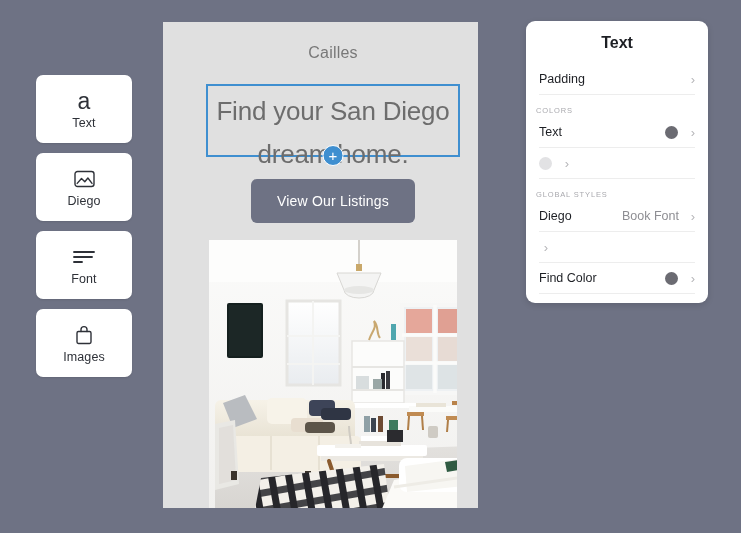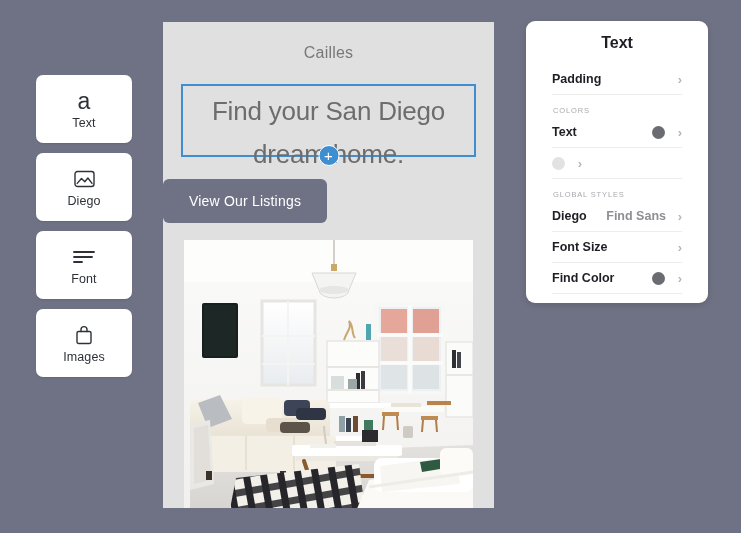--- a/index.html
+++ b/index.html
@@ -53,24 +53,25 @@
     line-height: 23px;
     color: #2e3138;
     font-family: "Liberation Sans", sans-serif;
   }
 
   
   #canvas {
     position: absolute;
     left: 163px;
     top: 22px;
-    width: 331px;
+    width: 290px;
     height: 486px;
     background: #e0e0e0;
     overflow: hidden;
+    padding-left: 25px;
   }
   #site-title {
     text-align: center;
     font-size: 16px;
     color: #787878;
     padding-top: 22px;
     letter-spacing: .2px;
   }
   #hero-selection {
     position: relative;
@@ -99,21 +100,21 @@
     background: #3f8fd0;
     color: #ffffff;
     font-size: 15px;
     line-height: 20px;
     text-align: center;
     cursor: pointer;
     border: 1.5px solid #ffffff;
     box-sizing: border-box;
   }
   #cta-wrap {
-    text-align: left;
+    text-align: center;
     margin-top: 22px;
   }
   #cta-button {
     display: inline-block;
     background: #6e7284;
     color: #ffffff;
     font-size: 14px;
     padding: 14px 26px;
     border-radius: 6px;
     cursor: pointer;
@@ -142,25 +143,24 @@
   #panel-title {
     text-align: center;
     font-size: 16px;
     font-weight: bold;
     color: #1d1f24;
     padding: 13px 0 12px 0;
   }
   .panel-row {
     display: flex;
     align-items: center;
-    margin: 0 26px;
+    margin: 0 13px;
     height: 30px;
     border-bottom: 1px solid #ededed;
     cursor: pointer;
-    font-weight: bold;
   }
   .panel-row.last { border-bottom: 1px solid #ededed; }
   .row-label {
     flex: 1;
     font-size: 12.5px;
     color: #1d1f24;
   }
   .row-value {
     font-size: 12.5px;
     color: #8e8e93;
@@ -176,21 +176,21 @@
     width: 9px;
     color: #b6b6b9;
     font-size: 13px;
     text-align: right;
     line-height: 1;
   }
   .section-head {
     font-size: 7.5px;
     color: #a9a9ae;
     letter-spacing: .85px;
-    margin: 11px 13px 2px 27px;
+    margin: 11px 13px 2px 10px;
     text-transform: uppercase;
   }
 </style>
 </head>
 <body>
 
 <div id="left-sidebar">
 
   <div class="sidebar-card">
     <div class="sidebar-icon">
@@ -395,26 +395,25 @@
 
   <div class="panel-row">
     <span class="swatch" style="background:#e2e2e4"></span>
     <span class="chev">›</span>
   </div>
 
   <div class="section-head">GLOBAL STYLES</div>
 
   <div class="panel-row">
     <span class="row-label">Diego</span>
-    <span class="row-value">Find Sans</span>
+    <span class="row-value">Book Font</span>
     <span class="chev">›</span>
   </div>
 
   <div class="panel-row">
-    <span class="row-label">Font Size</span>
     <span class="chev">›</span>
   </div>
 
   <div class="panel-row last">
     <span class="row-label">Find Color</span>
     <span class="swatch" style="background:#6b6b72"></span>
     <span class="chev">›</span>
   </div>
 
 </div>

